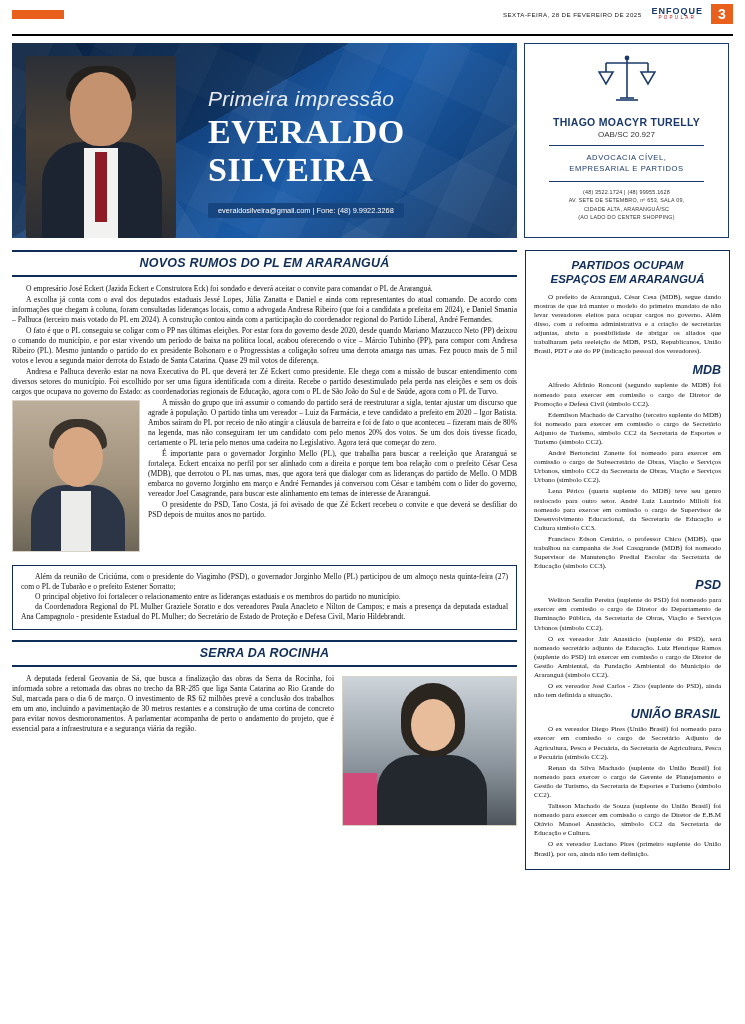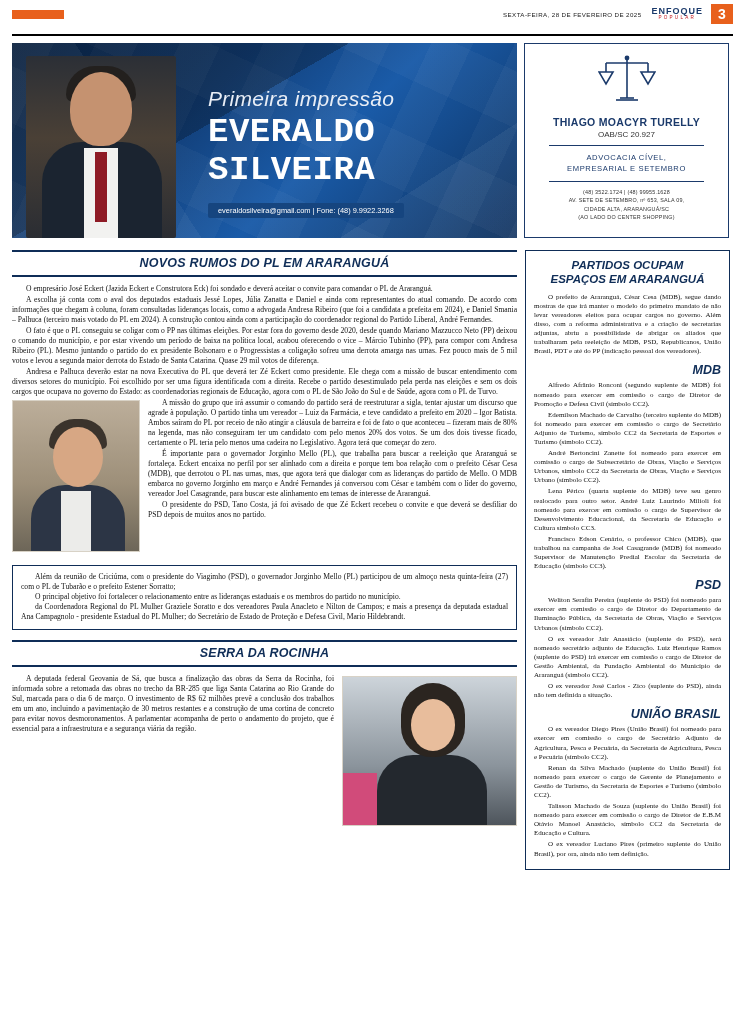--- a/index.html
+++ b/index.html
@@ -43,21 +43,21 @@
       border-radius:2px; overflow:hidden; }
   .bp-head { position:absolute; left:44px; top:16px; width:62px; height:74px; border-radius:50% 50% 46% 46%;
       background:#c59270; }
   .bp-hair { position:absolute; left:40px; top:10px; width:70px; height:36px; border-radius:40px 40px 10px 10px; background:#23201e; }
   .bp-body { position:absolute; left:16px; top:86px; width:120px; height:100px; background:#1b2430;
       border-radius:40px 40px 0 0; }
   .bp-shirt { position:absolute; left:58px; top:92px; width:34px; height:92px; background:#f2f2f0; }
   .bp-tie { position:absolute; left:69px; top:96px; width:12px; height:70px; background:#8e1b25; }
   .banner-text { position:absolute; left:196px; top:44px; color:#fff; }
   .pi { font-family:"Liberation Sans", sans-serif; font-size:21px; font-style:italic; color:#e9eef6; letter-spacing:.3px; }
-  .name { font-family:Liberation Mono, monospace; font-weight:bold; font-size:34px; letter-spacing:.5px; margin-top:2px; }
+  .name { font-family:Liberation Serif, serif; font-weight:bold; font-size:34px; letter-spacing:.5px; margin-top:2px; }
   .contact { margin-top:14px; display:inline-block; background:#16457f; color:#fff;
              font-family:"Liberation Sans", sans-serif; font-size:7.4px; padding:3px 10px; border-radius:2px; }
 
   
   .ad { width:205px; height:195px; border:1px solid #1b3a6b; padding:6px 8px; text-align:center;
         font-family:"Liberation Sans", sans-serif; }
   .ad-scale { margin-top:4px; }
   .ad-name { font-size:10.5px; font-weight:bold; color:#1b3a6b; letter-spacing:.3px; margin-top:4px;}
   .ad-oab { font-size:8px; color:#333; margin-top:2px; }
   .ad-rule { border-top:1px solid #1b3a6b; margin:6px 16px; }
@@ -152,21 +152,21 @@
             <line x1="18" y1="46" x2="40" y2="46"></line>
             <line x1="22" y1="44" x2="36" y2="44"></line>
           </g>
           <circle cx="29" cy="4" r="2.4" fill="#1b3a6b"></circle>
         </svg>
       </div>
       <div class="ad-name">THIAGO MOACYR TURELLY</div>
       <div class="ad-oab">OAB/SC 20.927</div>
       <div class="ad-rule"></div>
       <div class="ad-line">ADVOCACIA CÍVEL,</div>
-      <div class="ad-line">EMPRESARIAL E SETEMBRO</div>
+      <div class="ad-line">EMPRESARIAL E PARTIDOS</div>
       <div class="ad-rule2"></div>
       <div class="ad-small">(48) 3522.1724 | (48) 99955.1628</div>
       <div class="ad-small">AV. SETE DE SETEMBRO, nº 653, SALA 09,</div>
       <div class="ad-small">CIDADE ALTA, ARARANGUÁ/SC</div>
       <div class="ad-small">(AO LADO DO CENTER SHOPPING)</div>
     </div>
   </div>
 
   <div class="body">
 

